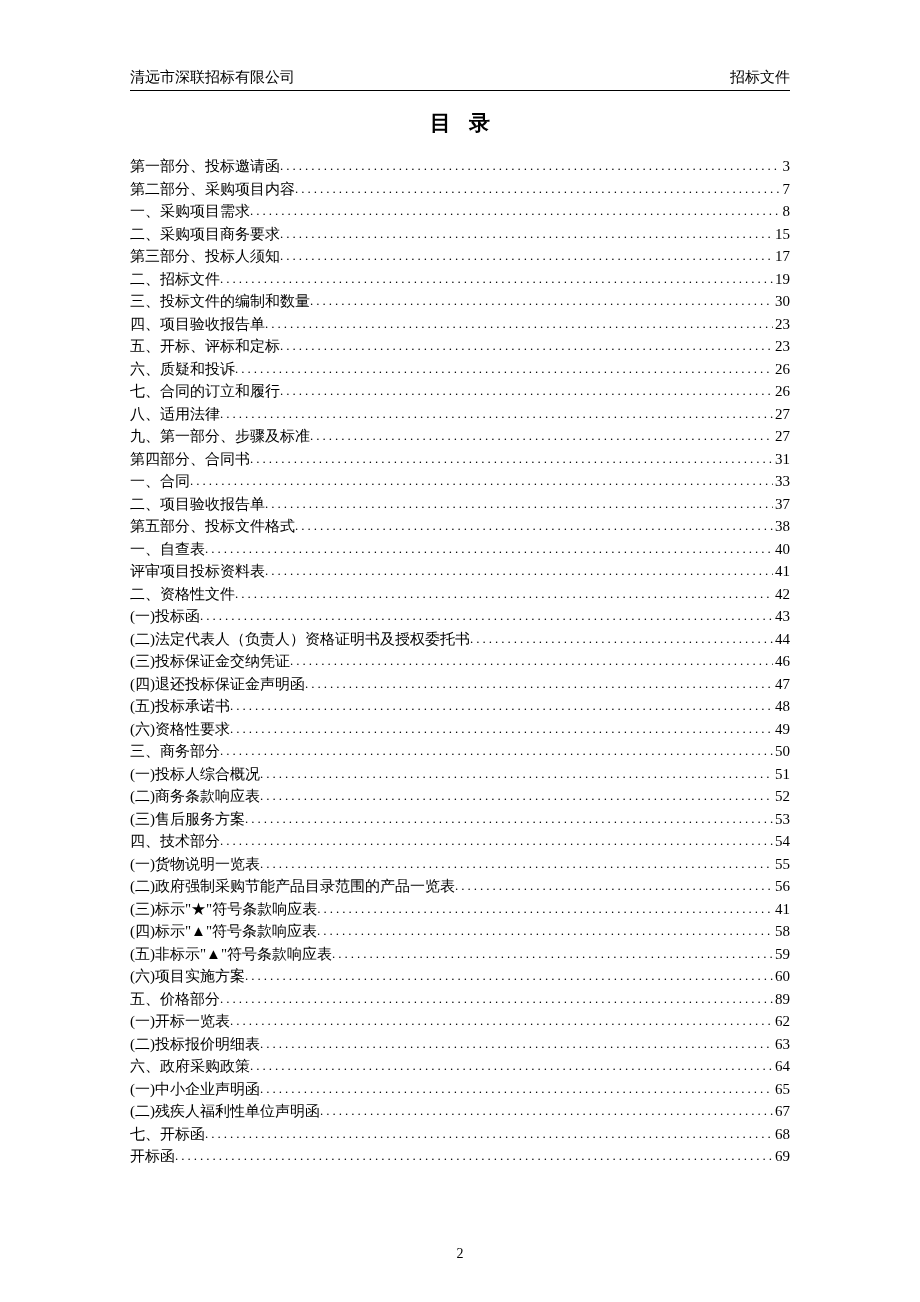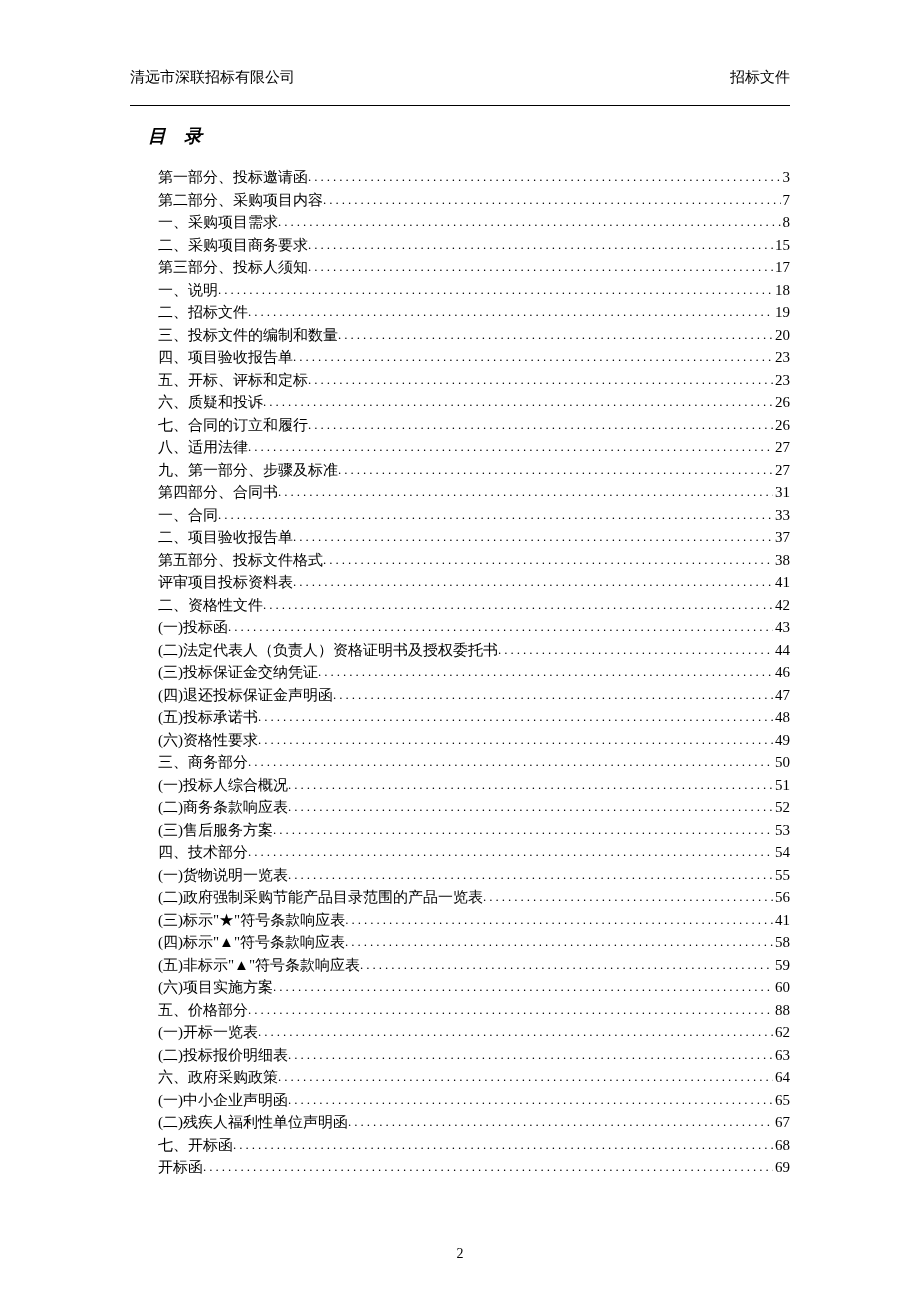--- a/index.html
+++ b/index.html
@@ -10,40 +10,38 @@
       font-family: "SimSun", "宋体", serif;
       color: #000;
       padding: 68px 130px 50px 130px;
       position: relative;
     }
     .header-row {
       display: flex;
       justify-content: space-between;
       font-size: 15px;
       border-bottom: 1px solid #000;
-      padding-bottom: 18px;
+      padding-bottom: 3px;
       margin-bottom: 18px;
     }
     .title {
-      text-align: left;
-      font-size: 18px;
+      text-align: center;
+      font-size: 21px;
       font-weight: bold;
       letter-spacing: 18px;
       margin-bottom: 18px;
       padding-left: 18px;
-      font-style: italic;
     }
     .toc { }
     .toc-entry {
       display: flex;
       align-items: center;
       font-size: 15px;
       line-height: 22.5px;
       white-space: nowrap;
-      margin-left: 28px;
     }
     .toc-label {
       flex: 0 0 auto;
     }
     .toc-dots {
       flex: 1 1 auto;
       overflow: hidden;
       letter-spacing: 3px;
       color: #000;
       font-size: 13px;
@@ -94,33 +92,28 @@
       <span class="toc-label">二、采购项目商务要求</span>
       <span class="toc-dots"></span>
       <span class="toc-page">15</span>
     </div>
     <div class="toc-entry">
       <span class="toc-label">第三部分、投标人须知</span>
       <span class="toc-dots"></span>
       <span class="toc-page">17</span>
     </div>
     <div class="toc-entry">
-      <span class="toc-label">一、说明</span>
-      <span class="toc-dots"></span>
-      <span class="toc-page">18</span>
-    </div>
-    <div class="toc-entry">
       <span class="toc-label">二、招标文件</span>
       <span class="toc-dots"></span>
       <span class="toc-page">19</span>
     </div>
     <div class="toc-entry">
       <span class="toc-label">三、投标文件的编制和数量</span>
       <span class="toc-dots"></span>
-      <span class="toc-page">20</span>
+      <span class="toc-page">30</span>
     </div>
     <div class="toc-entry">
       <span class="toc-label">四、项目验收报告单</span>
       <span class="toc-dots"></span>
       <span class="toc-page">23</span>
     </div>
     <div class="toc-entry">
       <span class="toc-label">五、开标、评标和定标</span>
       <span class="toc-dots"></span>
       <span class="toc-page">23</span>
@@ -159,20 +152,25 @@
       <span class="toc-label">二、项目验收报告单</span>
       <span class="toc-dots"></span>
       <span class="toc-page">37</span>
     </div>
     <div class="toc-entry">
       <span class="toc-label">第五部分、投标文件格式</span>
       <span class="toc-dots"></span>
       <span class="toc-page">38</span>
     </div>
     <div class="toc-entry">
+      <span class="toc-label">一、自查表</span>
+      <span class="toc-dots"></span>
+      <span class="toc-page">40</span>
+    </div>
+    <div class="toc-entry">
       <span class="toc-label">评审项目投标资料表</span>
       <span class="toc-dots"></span>
       <span class="toc-page">41</span>
     </div>
     <div class="toc-entry">
       <span class="toc-label">二、资格性文件</span>
       <span class="toc-dots"></span>
       <span class="toc-page">42</span>
     </div>
     <div class="toc-entry">
@@ -256,21 +254,21 @@
       <span class="toc-page">59</span>
     </div>
     <div class="toc-entry">
       <span class="toc-label">(六)项目实施方案</span>
       <span class="toc-dots"></span>
       <span class="toc-page">60</span>
     </div>
     <div class="toc-entry">
       <span class="toc-label">五、价格部分</span>
       <span class="toc-dots"></span>
-      <span class="toc-page">88</span>
+      <span class="toc-page">89</span>
     </div>
     <div class="toc-entry">
       <span class="toc-label">(一)开标一览表</span>
       <span class="toc-dots"></span>
       <span class="toc-page">62</span>
     </div>
     <div class="toc-entry">
       <span class="toc-label">(二)投标报价明细表</span>
       <span class="toc-dots"></span>
       <span class="toc-page">63</span>

